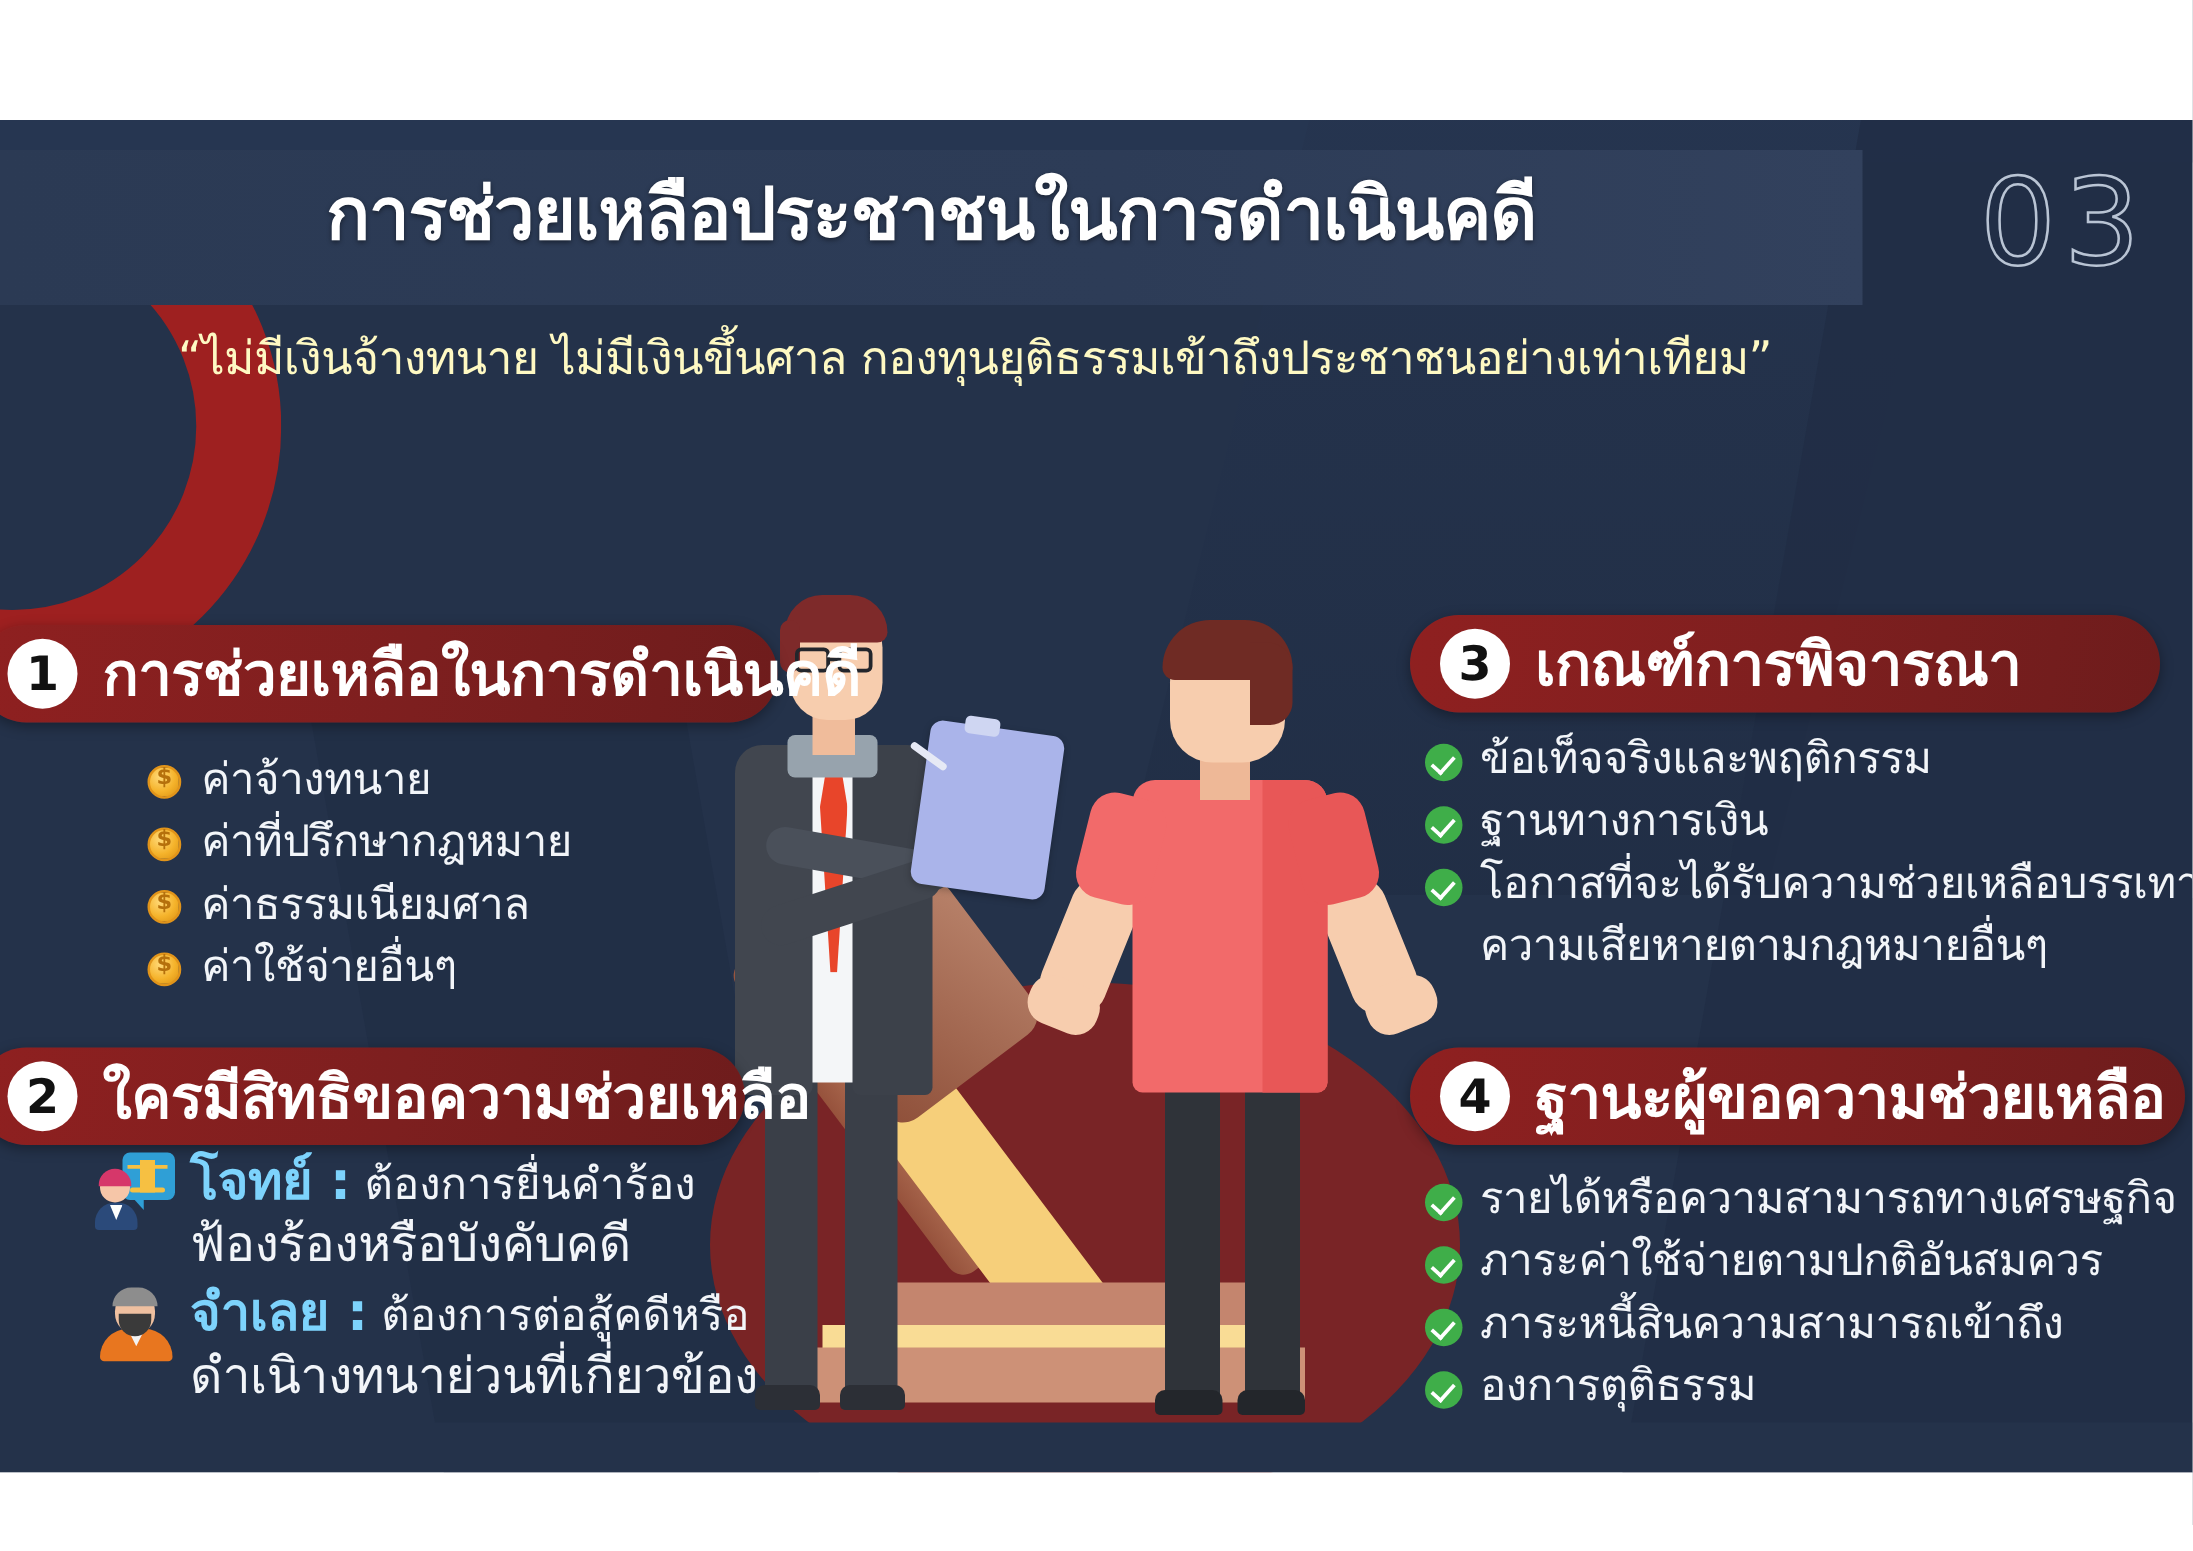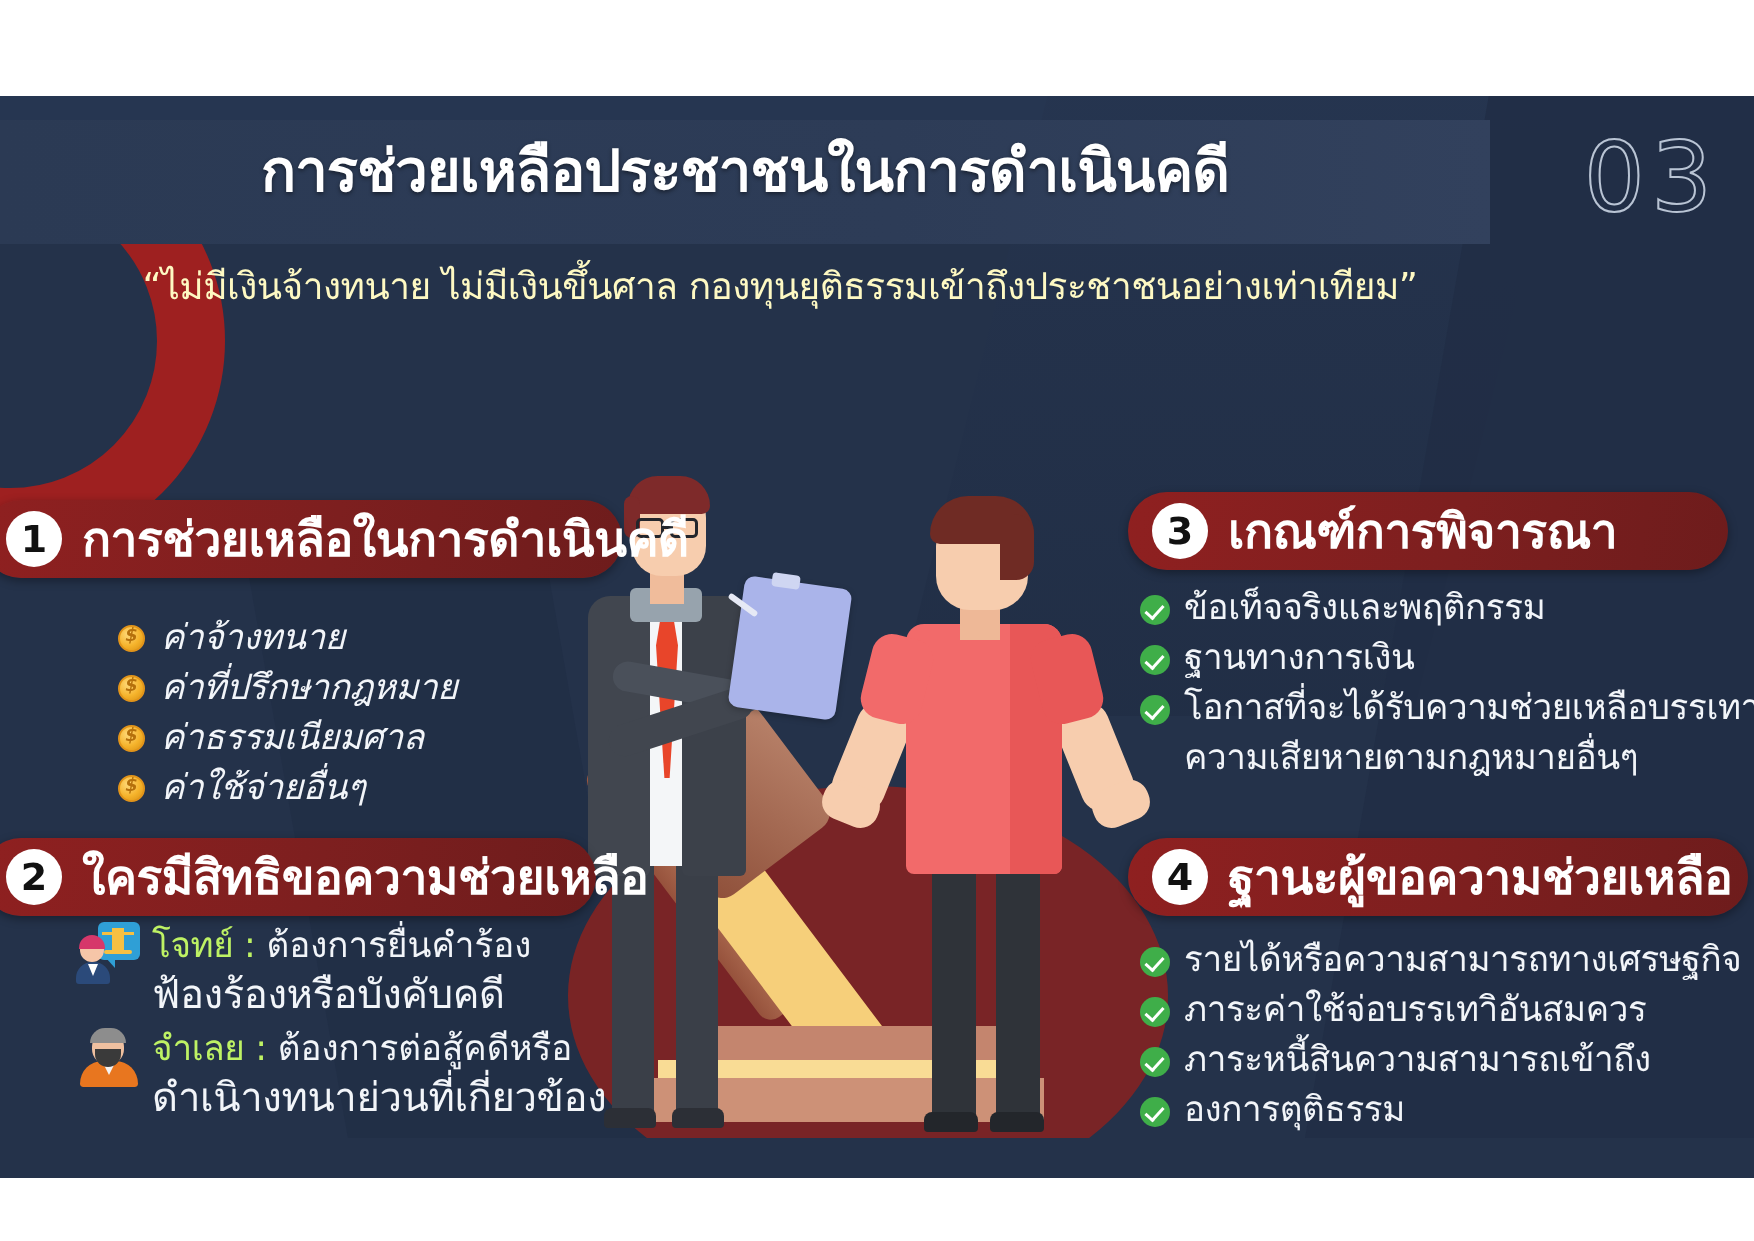--- a/index.html
+++ b/index.html
@@ -191,34 +191,34 @@
     position: absolute;
     left: 9px; top: 6px;
     width: 8px; height: 15px;
     border: solid #ffffff;
     border-width: 0 3px 3px 0;
     transform: rotate(42deg);
   }
   .cont {  
     padding-left: 44px;
   }
-  #list1 { left: 118px; top: 518px; font-style: italic; }
+  #list1 { left: 118px; top: 505px; }
   #list3 { left: 1140px; top: 488px; }
   #list4 { left: 1140px; top: 840px; }
 
   
   #parties { position: absolute; left: 78px; top: 826px; width: 540px; }
   .party { display: flex; align-items: flex-start; margin-bottom: 10px; }
   .party .avatar {
     flex: 0 0 auto; width: 62px; height: 62px; margin-right: 12px;
     position: relative;
   }
   .party .body { padding-top: 2px; }
   .party .lbl {
-    color: #bef264; font-size: 35px; font-weight: normal; letter-spacing: -.4px;
+    color: #7dd3fc; font-size: 42px; font-weight: bold; letter-spacing: -.4px;
   }
   .party .val { color: #f2f5f9; font-size: 35px; font-weight: 400; }
   .party .l2 { color: #f2f5f9; font-size: 40px; line-height: 42px; letter-spacing: -.4px; }
   .party .l1 { line-height: 42px; white-space: nowrap; }
 
   
   .av-plaintiff .bub {
     position: absolute; right: 0; top: 0; width: 42px; height: 38px;
     background: #2f9fd6; border-radius: 6px;
   }
@@ -519,21 +519,21 @@
       <div class="num">4</div>
       <div class="ptext">ฐานะผู้ขอความช่วยเหลือ</div>
     </div>
     <div class="list" id="list4">
       <div class="li">
         <span class="check"></span>
         <span class="txt">รายได้หรือความสามารถทางเศรษฐกิจ</span>
       </div>
       <div class="li">
         <span class="check"></span>
-        <span class="txt">ภาระค่าใช้จ่อบรรเทาิอันสมควร</span>
+        <span class="txt">ภาระค่าใช้จ่ายตามปกติอันสมควร</span>
       </div>
       <div class="li">
         <span class="check"></span>
         <span class="txt">ภาระหนี้สินความสามารถเข้าถึง</span>
       </div>
       <div class="li">
         <span class="check"></span>
         <span class="txt">องการตุติธรรม</span>
       </div>
     </div>

